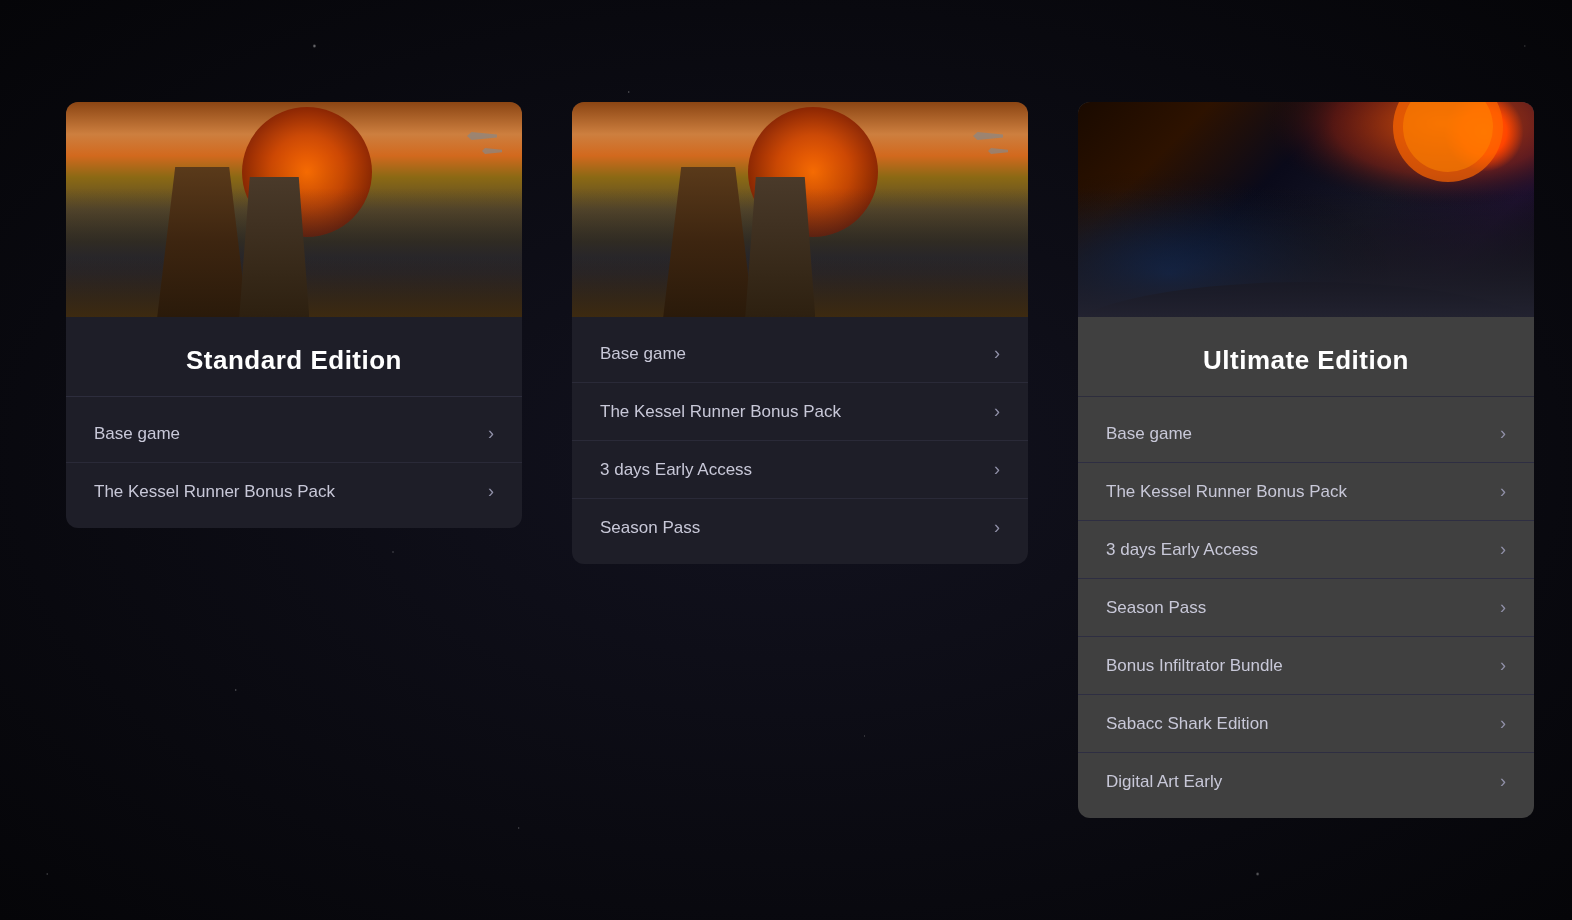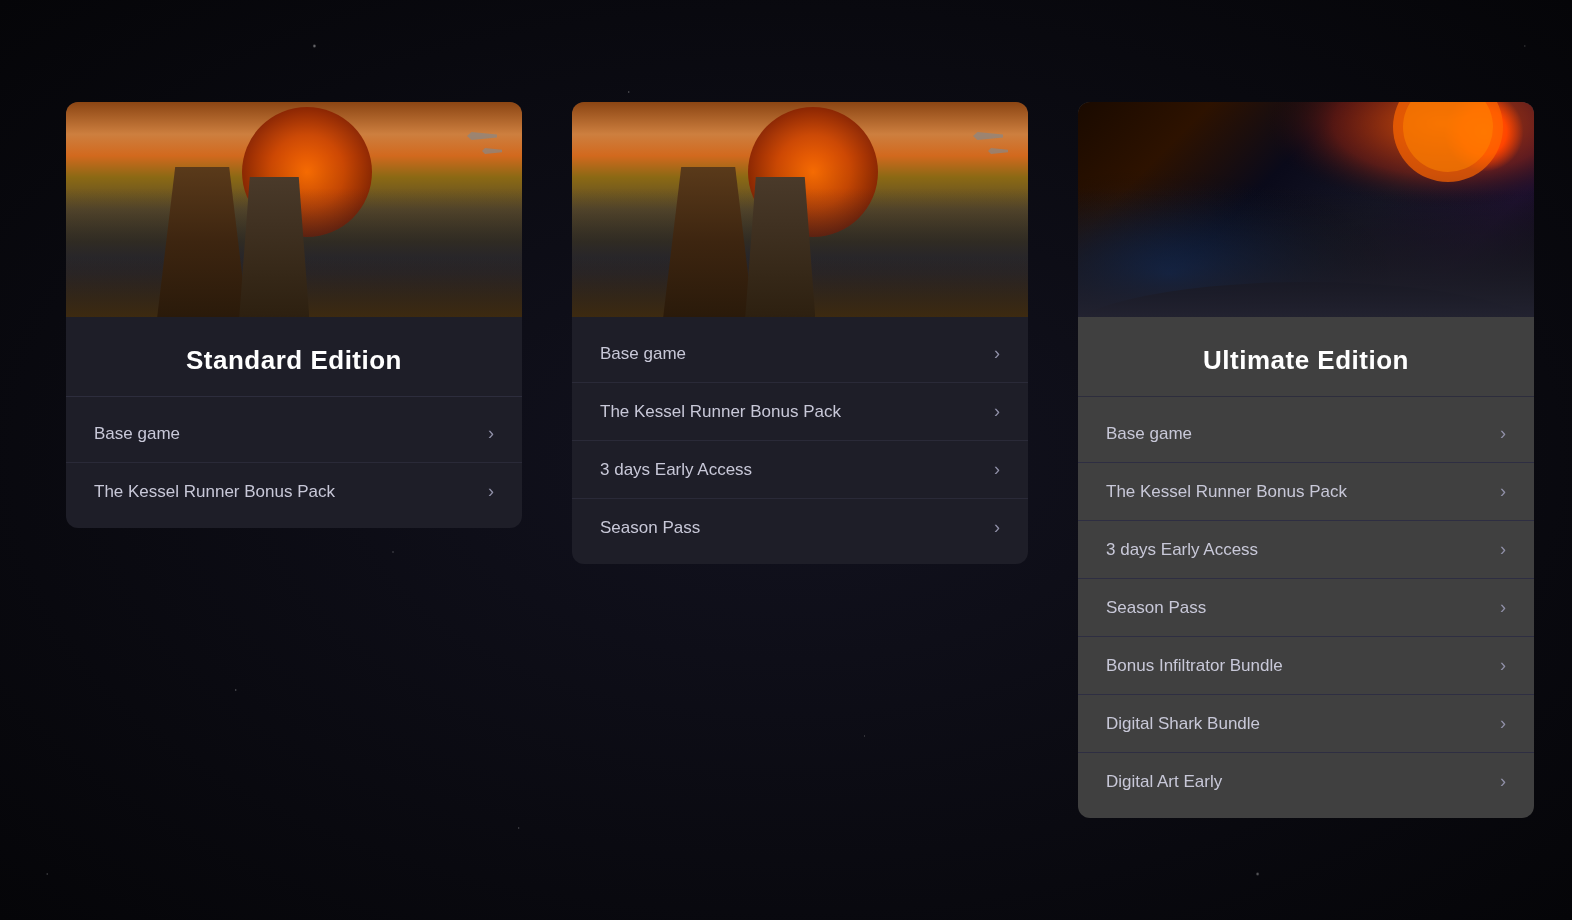--- a/index.html
+++ b/index.html
@@ -376,21 +376,21 @@
         </div>
         <div class="edition-item">
           <span class="edition-item-label">Season Pass</span>
           <span class="chevron-icon">›</span>
         </div>
         <div class="edition-item">
           <span class="edition-item-label">Bonus Infiltrator Bundle</span>
           <span class="chevron-icon">›</span>
         </div>
         <div class="edition-item">
-          <span class="edition-item-label">Digital Shark Bundle</span>
+          <span class="edition-item-label">Sabacc Shark Edition</span>
           <span class="chevron-icon">›</span>
         </div>
         <div class="edition-item">
           <span class="edition-item-label">Digital Art Early</span>
           <span class="chevron-icon">›</span>
         </div>
       </div>
     </div>
   </div>
 

